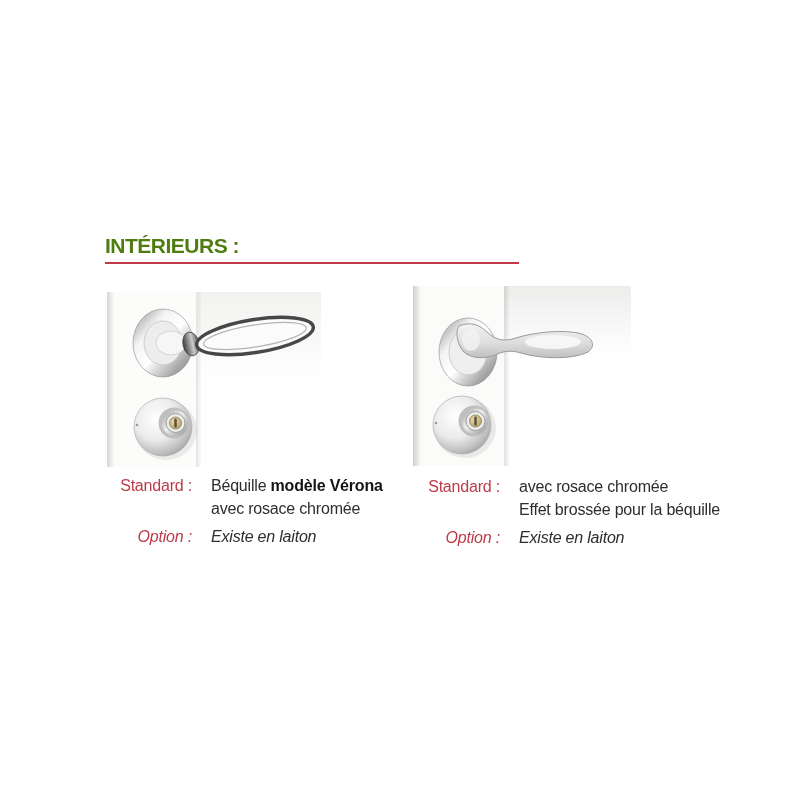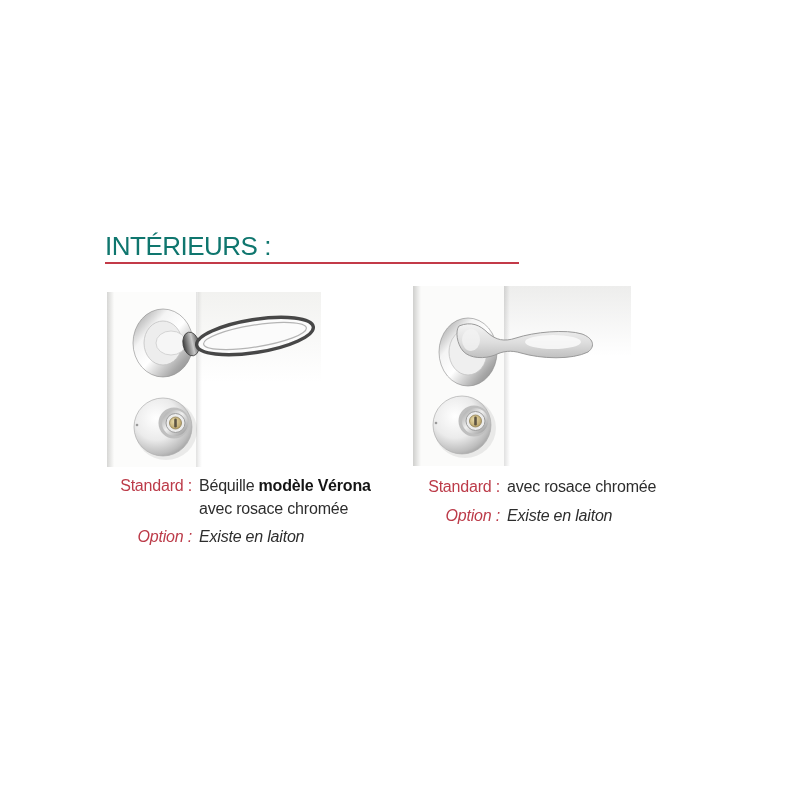--- a/index.html
+++ b/index.html
@@ -13,24 +13,24 @@
 
   
   .heading-wrap {
     position: absolute;
     left: 105px; top: 233px;
     width: 414px;
     border-bottom: 2px solid #c33a48;
     padding-bottom: 3px;
   }
   .heading-title {
-    font-size: 26px;
-    font-weight: normal;
+    font-size: 21px;
+    font-weight: bold;
     letter-spacing: -0.5px;
-    color: #0f766e;
+    color: #4d7c0f;
     line-height: 26px;
     white-space: nowrap;
   }
 
   
   .figure { position: absolute; }
   .figure svg { display: block; }
   .figure-left  { left: 105px; top: 292px; width: 216px; height: 175px; }
   .figure-right { left: 413px; top: 286px; width: 218px; height: 180px; }
 
@@ -46,21 +46,21 @@
   .specs-right { left: 413px; top: 476px; width: 320px; }
   .spec-row { display: flex; align-items: flex-start; }
   .spec-row.option-row { margin-top: 6px; font-style: italic; }
   .spec-label {
     flex: 0 0 87px;
     text-align: right;
     color: #bc3b49;
     white-space: nowrap;
   }
   .spec-value { margin-left: 7px; }
-  .spec-line { white-space: nowrap; }
+  .spec-line { white-space: nowrap; margin-left: 12px; }
   .spec-line b { color: #141414; }
 </style>
 </head>
 <body>
 
 <div class="heading-wrap">
   <div class="heading-title">INTÉRIEURS :</div>
 </div>
 
 <div class="figure figure-left">
@@ -241,20 +241,21 @@
       <div class="spec-line">Existe en laiton</div>
     </div>
   </div>
 </div>
 
 <div class="specs specs-right">
   <div class="spec-row">
     <div class="spec-label">Standard :</div>
     <div class="spec-value">
       <div class="spec-line">avec rosace chromée</div>
+      <div class="spec-line">Effet brossée pour la béquille</div>
     </div>
   </div>
   <div class="spec-row option-row">
     <div class="spec-label">Option :</div>
     <div class="spec-value">
       <div class="spec-line">Existe en laiton</div>
     </div>
   </div>
 </div>
 

